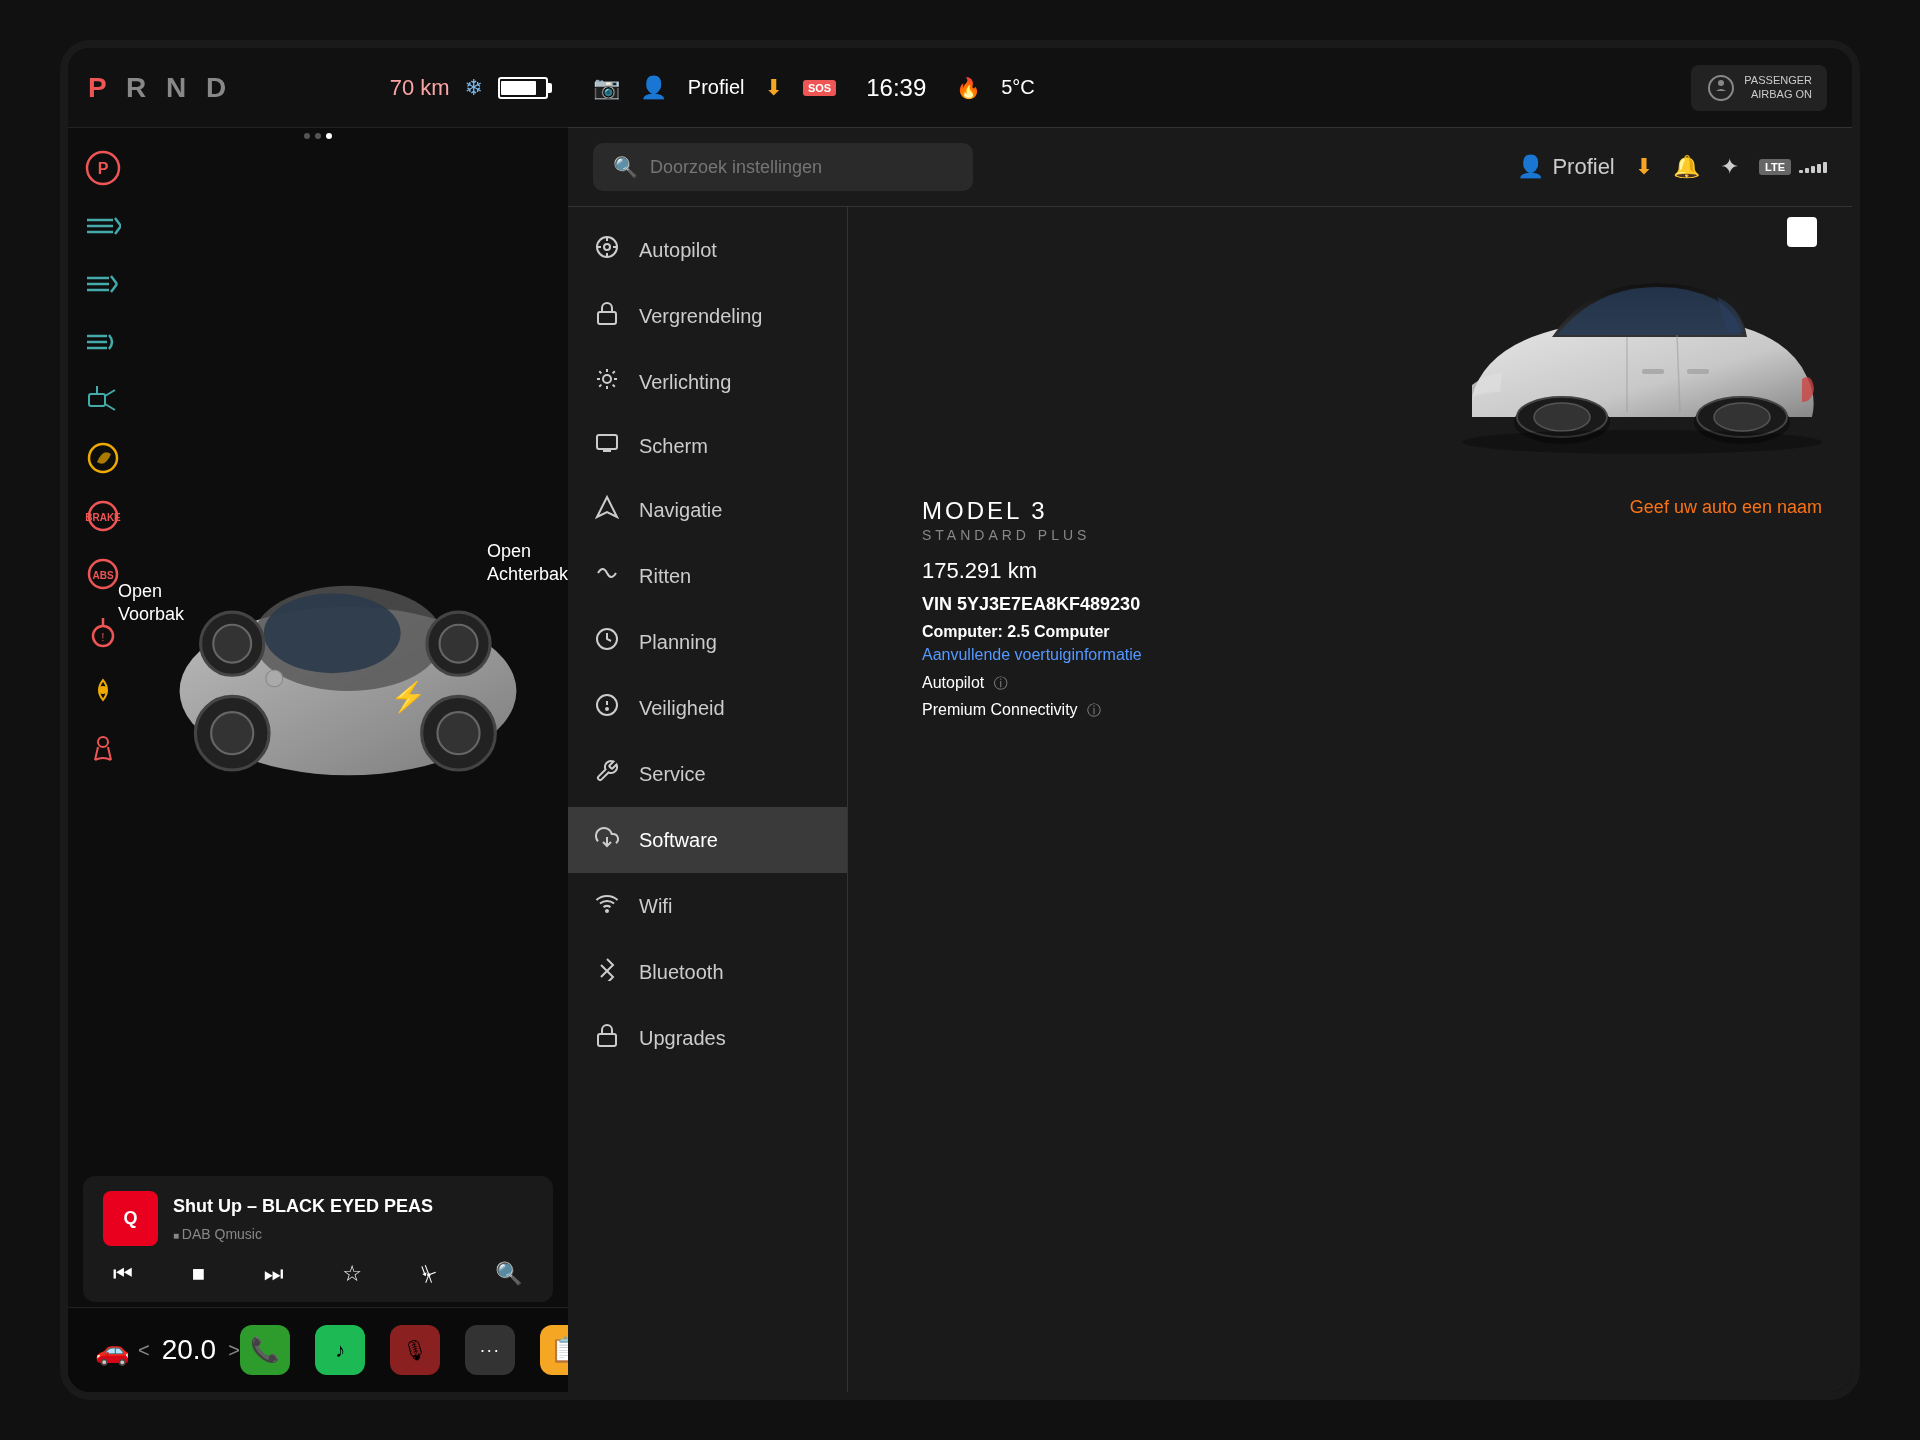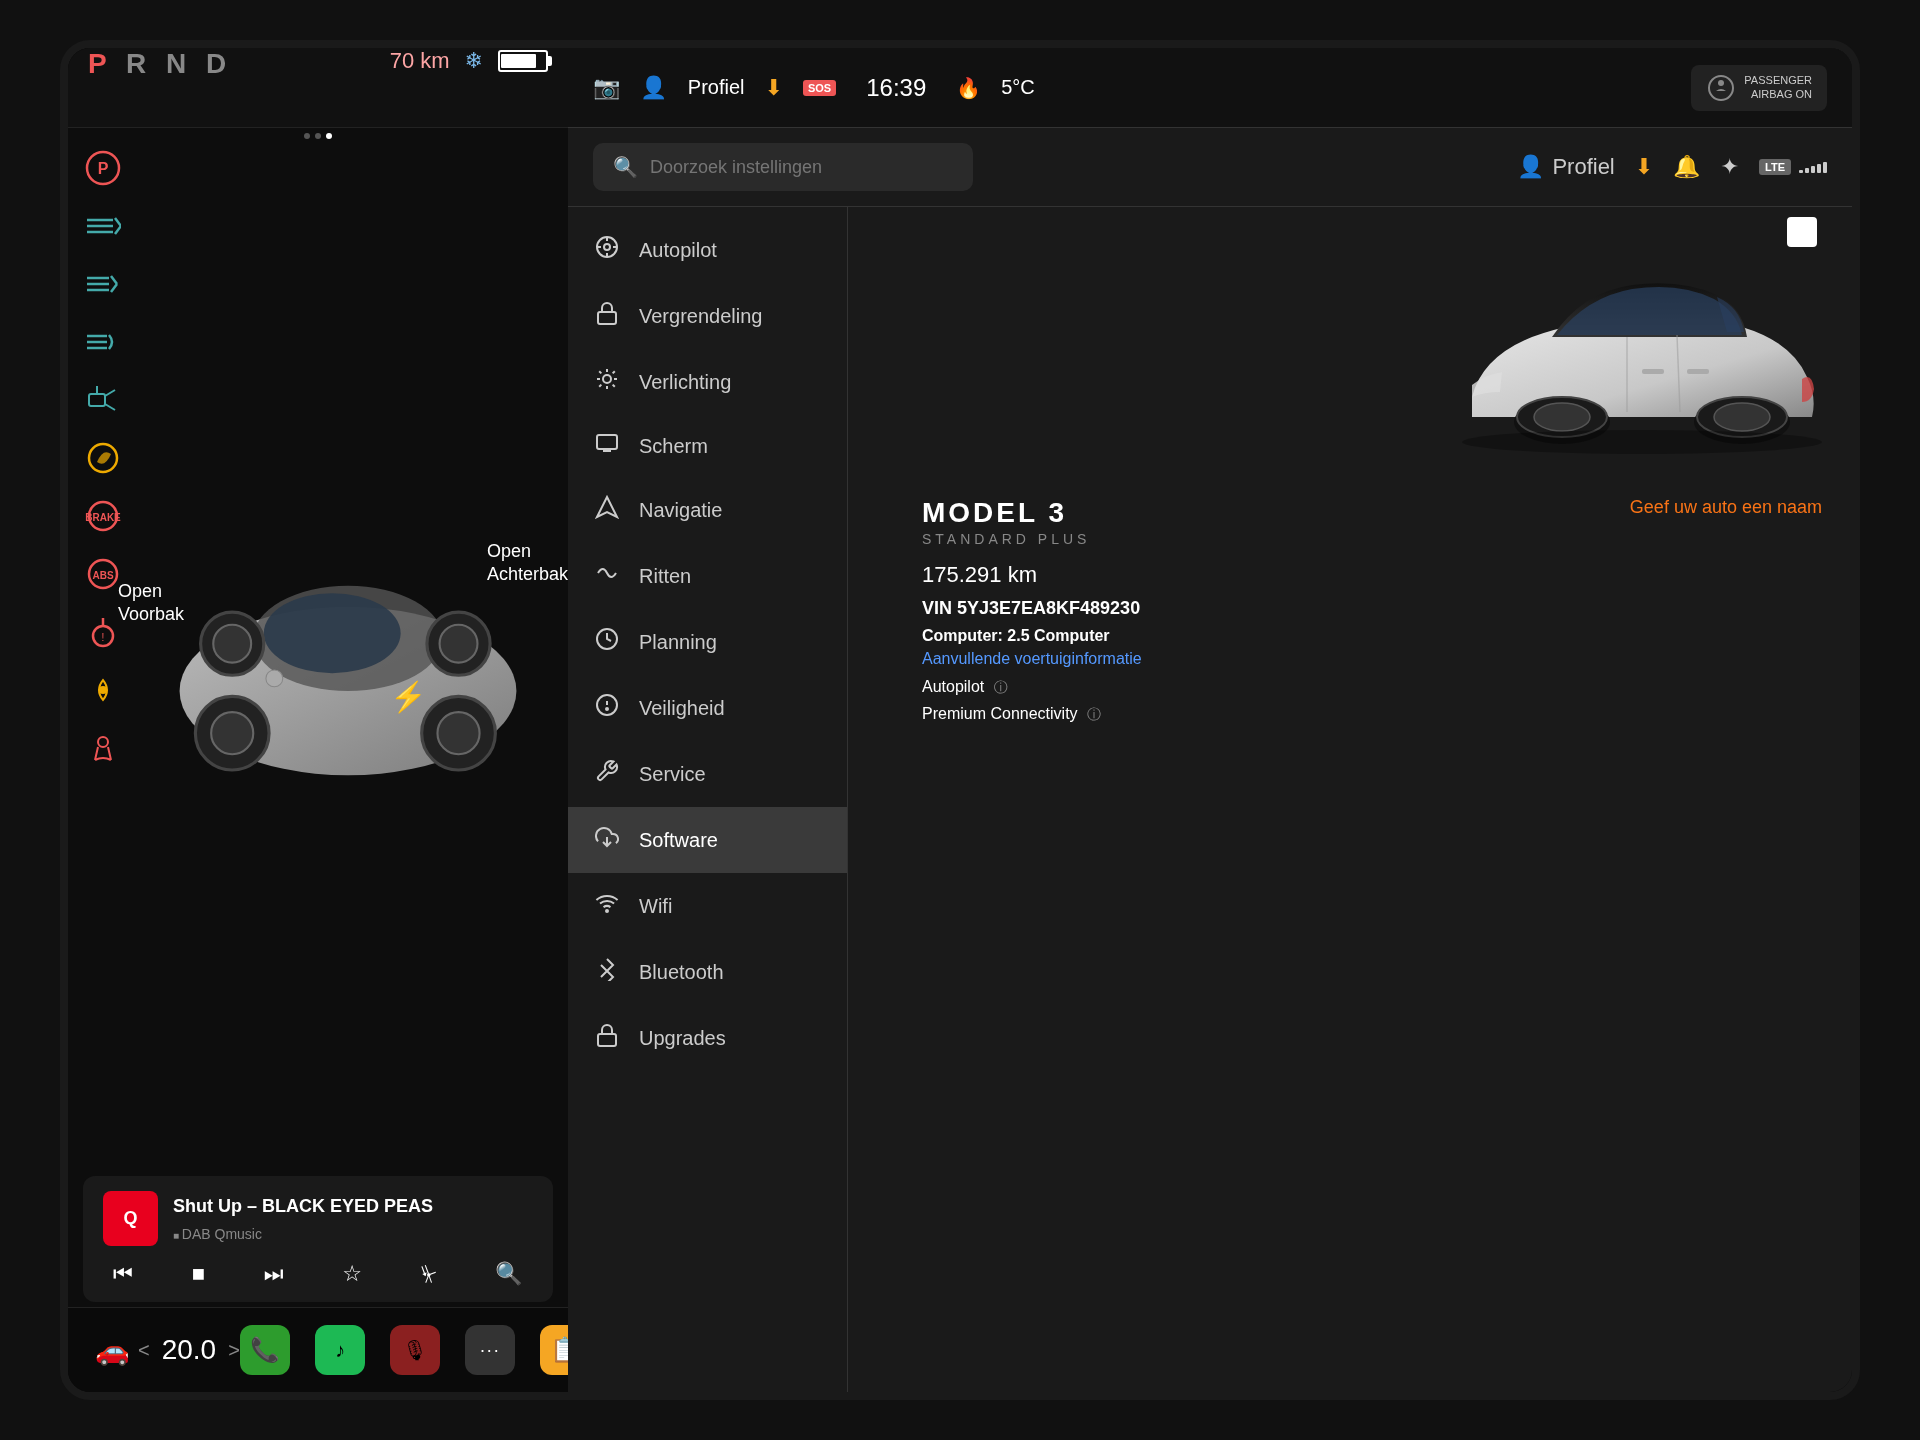--- a/index.html
+++ b/index.html
@@ -33,21 +33,21 @@
       background: #0d0d0d;
       display: flex;
       flex-direction: column;
     }
 
     
     .top-bar-left {
       height: 80px;
       background: #111;
       display: flex;
-      align-items: flex-start;
+      align-items: center;
       padding: 0 20px;
       border-bottom: 1px solid #222;
       gap: 24px;
     }
 
     .prnd {
       font-size: 28px;
       font-weight: bold;
       color: #888;
       letter-spacing: 6px;
@@ -458,22 +458,22 @@
 
     
     .settings-content {
       flex: 1;
       padding: 0 30px;
       overflow-y: auto;
     }
 
     .model-name {
       color: #fff;
-      font-size: 28px;
-      font-weight: bold;
+      font-size: 24px;
+      font-weight: normal;
       letter-spacing: 3px;
       text-transform: uppercase;
     }
 
     .model-variant {
       color: #888;
       font-size: 14px;
       letter-spacing: 4px;
       text-transform: uppercase;
       margin-top: 2px;

